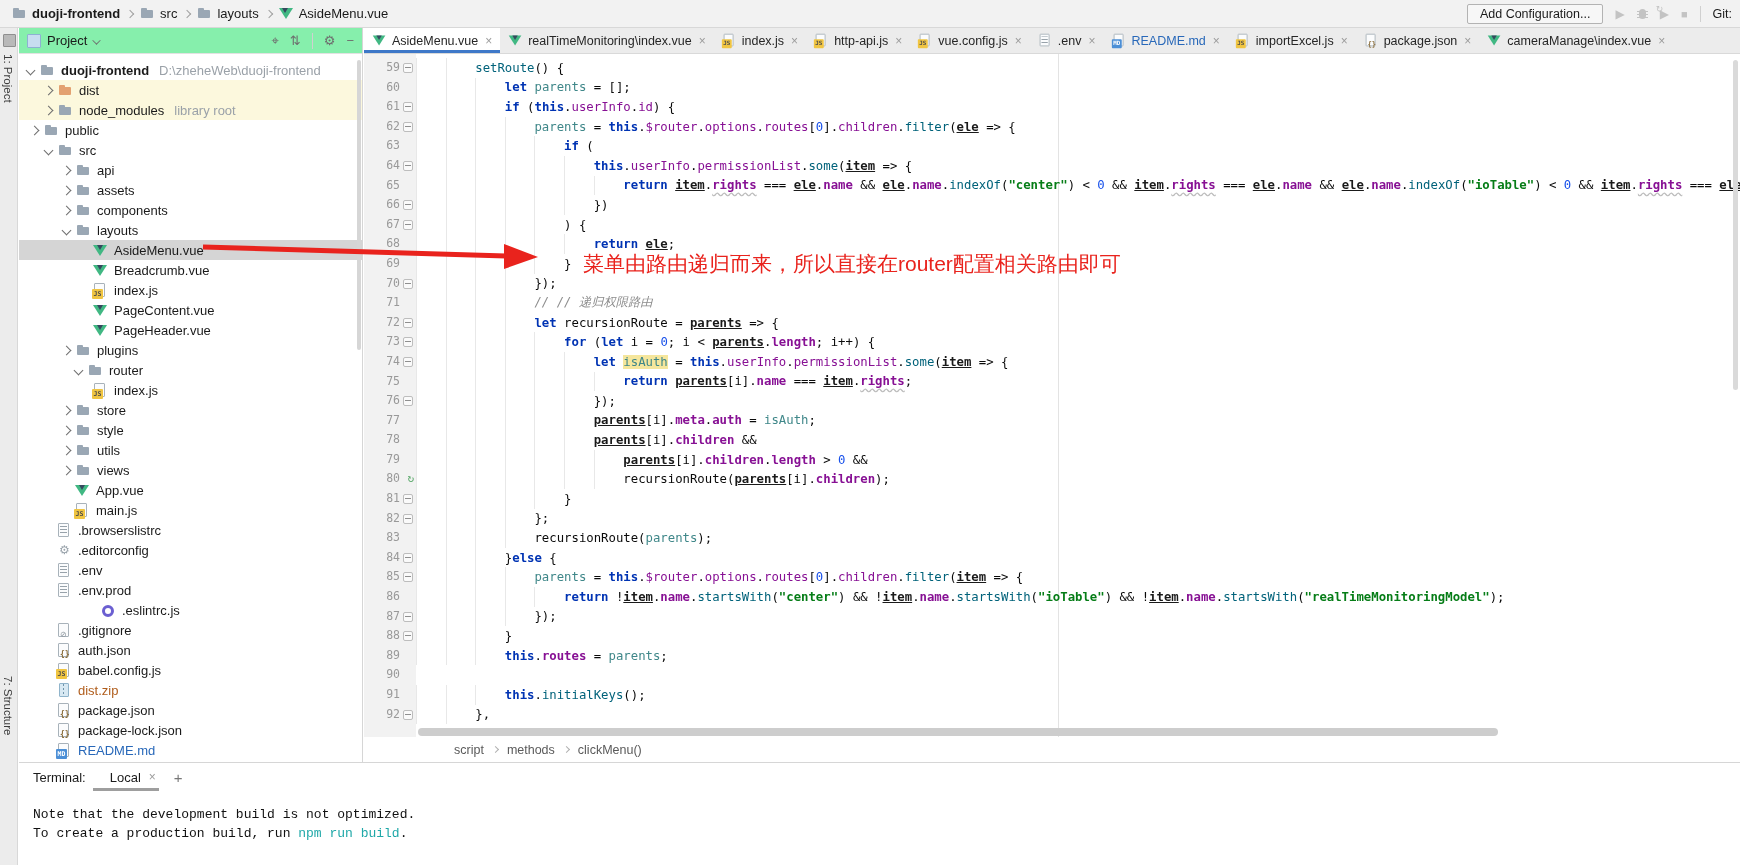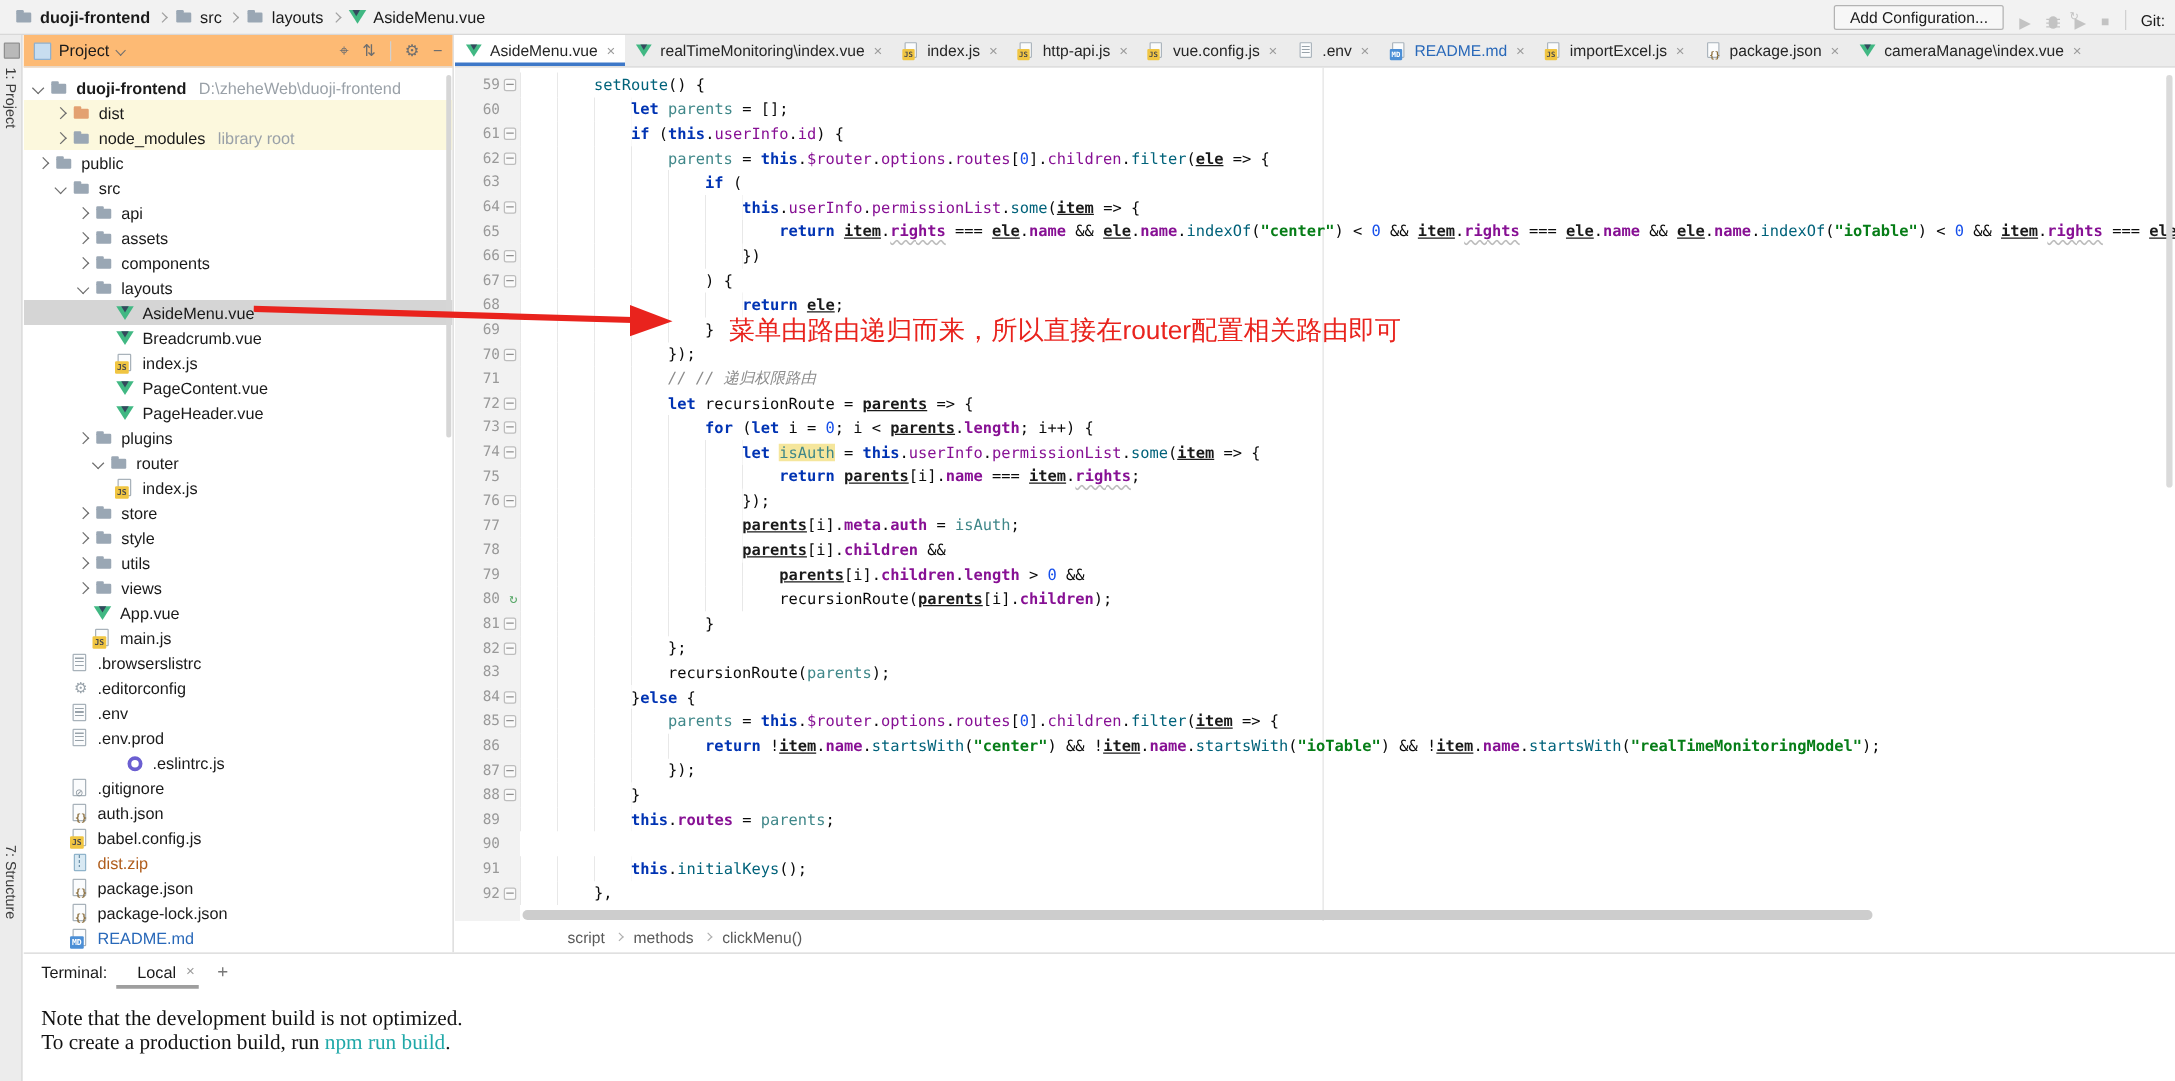--- a/index.html
+++ b/index.html
@@ -5,21 +5,21 @@
   html,body{margin:0;padding:0;background:#888}
   .app{position:relative;width:1740px;height:865px;background:#fff;overflow:hidden;
        font-family:"Liberation Sans",sans-serif;color:#1a1a1a}
 
   
   .titlebar{position:absolute;left:0;top:0;width:1740px;height:28px;background:#f2f2f2;
             border-bottom:1px solid #d8d8d8;display:flex;align-items:center;box-sizing:border-box}
   .crumbs{display:flex;align-items:center;gap:7px;padding-left:12px;font-size:13px;white-space:nowrap}
   .crumb{display:flex;align-items:center;gap:5px}
   .b{font-weight:bold}
-  .tb-right{margin-left:auto;display:flex;align-items:flex-end;gap:12px;padding-right:8px}
+  .tb-right{margin-left:auto;display:flex;align-items:center;gap:12px;padding-right:8px}
   .addcfg{height:20px;padding:0 12px;font-size:12.5px;font-family:"Liberation Sans",sans-serif;
           background:#f7f7f7;border:1px solid #b3b3b3;border-radius:2px;color:#1a1a1a}
   .tbi{color:#c3c3c3;font-size:12px;line-height:12px;display:inline-block}
   .i-play::before{content:"▶"}
   .i-stop::before{content:"■";font-size:11px}
   .i-rerun{position:relative}
   .i-rerun::before{content:"▶"}
   .i-rerun::after{content:"↻";position:absolute;left:-4px;top:-5px;font-size:9px}
   .i-bug{width:11px;height:12px;position:relative}
   .i-bug::before{content:"";position:absolute;left:2px;top:1px;width:7px;height:10px;border-radius:4px;background:#c3c3c3}
@@ -32,21 +32,21 @@
           border-right:1px solid #d8d8d8;box-sizing:border-box}
   .stripe .tool-ico{position:absolute;left:3px;top:6px;width:11px;height:11px;background:#b9b9b9;
           border:1px solid #8f8f8f;border-radius:1px}
   .vlabel{writing-mode:vertical-rl;font-size:11.5px;color:#3c3c3c;white-space:nowrap}
   .vl-top{position:absolute;left:2px;top:26px}
   .vl-bottom{position:absolute;left:2px;top:648px}
 
   
   .pp{position:absolute;left:19px;top:28px;width:344px;height:734px;background:#fff;
       border-right:1px solid #d6d6d6;box-sizing:border-box}
-  .pp-head{height:26px;background:#fdba74;border-bottom:1px solid #e2e2e2;display:flex;
+  .pp-head{height:26px;background:#86efac;border-bottom:1px solid #e2e2e2;display:flex;
            align-items:center;gap:6px;padding:0 8px;font-size:13px;box-sizing:border-box}
   .pp-ico{width:12px;height:12px;background:#c7ddf0;border:1px solid #8db1d2;border-radius:1px}
   .chv{width:6px;height:6px;border-right:1.6px solid #6e6e6e;border-bottom:1.6px solid #6e6e6e;
        display:inline-block;flex:none}
   .col{transform:rotate(-45deg)}
   .exp{transform:rotate(45deg)}
   .sep{transform:rotate(-45deg);border-color:#a0a0a0;width:5px;height:5px}
   .sep2{transform:rotate(-45deg);border-color:#b0b0b0;width:4px;height:4px}
   .pp-actions{margin-left:auto;display:flex;align-items:center;gap:11px;color:#6e6e6e}
   .pico{font-size:13px;line-height:13px}
@@ -129,21 +129,21 @@
   
   .term{position:absolute;left:19px;top:762px;width:1721px;height:103px;background:#fff;
         border-top:1px solid #d6d6d6;box-sizing:border-box}
   .term-head{height:28px;display:flex;align-items:center;gap:8px;padding-left:14px;font-size:13px;position:relative}
   .term-tab{margin-left:16px}
   .t-x{color:#9b9b9b;font-size:12px}
   .t-x::before{content:"×"}
   .t-plus{color:#777;font-size:15px;margin-left:10px}
   .t-plus::before{content:"+"}
   .term-underline{position:absolute;left:74px;top:25px;width:66px;height:3px;background:#9e9e9e}
-  .term-body{padding:14px 0 0 14px;font-family:Liberation Serif, serif;font-size:17px;
+  .term-body{padding:14px 0 0 14px;font-family:Liberation Mono, monospace;font-size:13px;
              line-height:19px;color:#111}
   .tcmd{color:#1fa8a8}
 
   
   .anno-svg{position:absolute;left:0;top:0;pointer-events:none;z-index:60}
   .anno-text{position:absolute;left:583px;top:250px;font-size:21px;z-index:60;white-space:nowrap;
              font-family:"Liberation Sans",sans-serif}
 </style>
 </head>
 <body>

